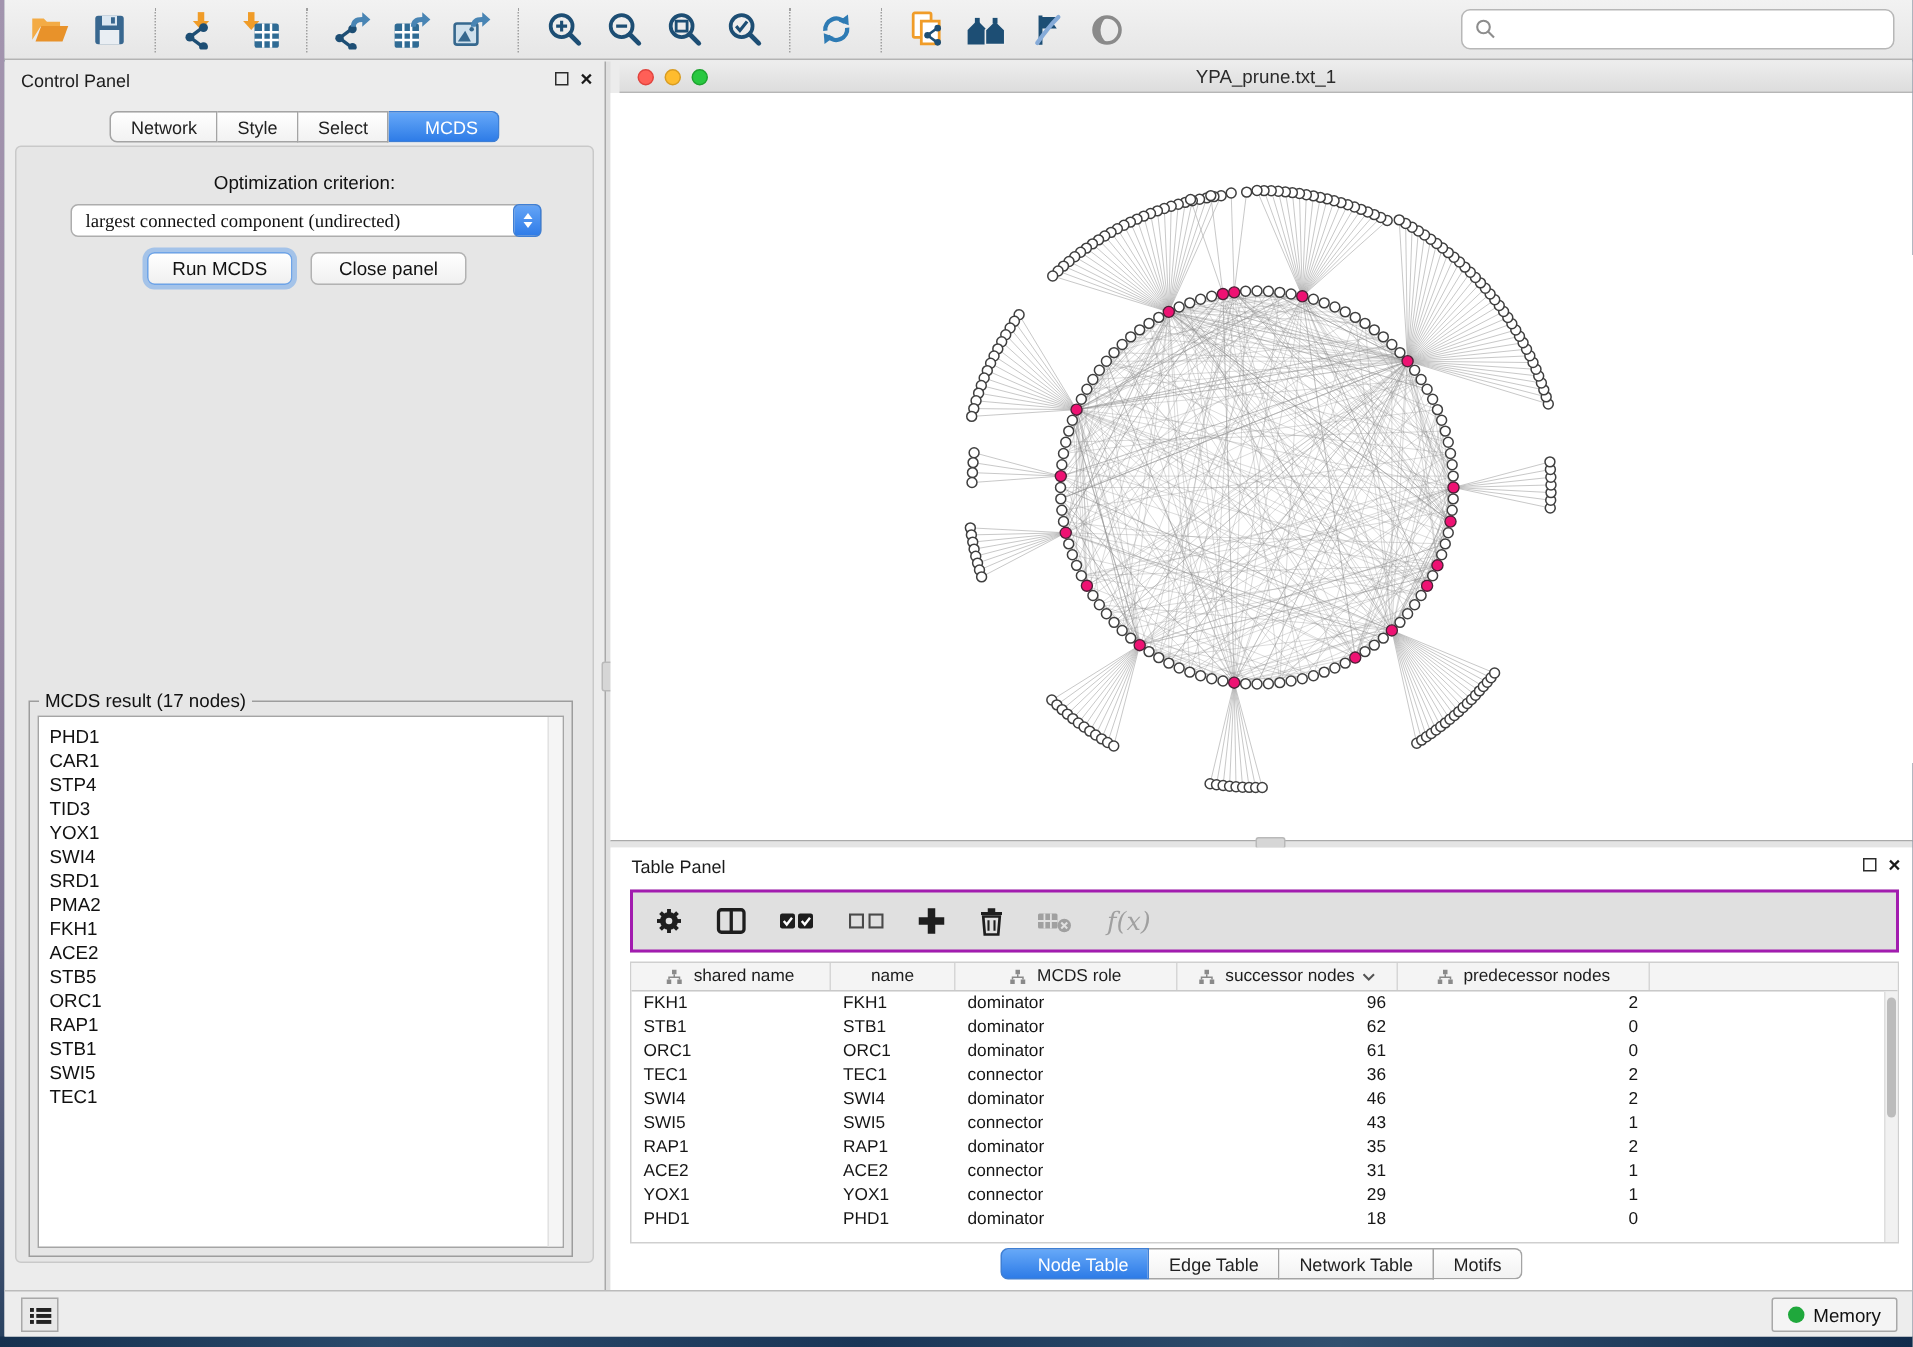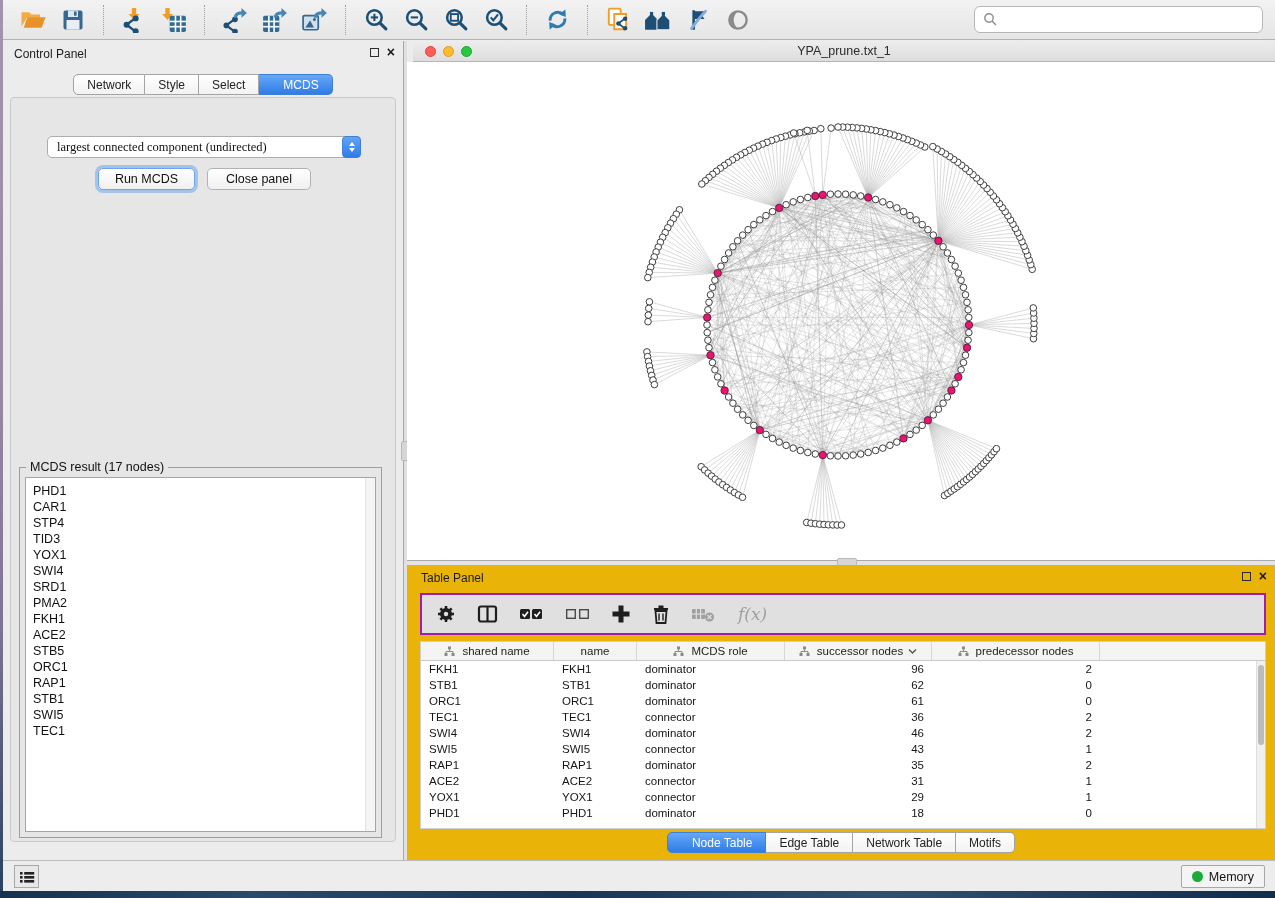--- a/index.html
+++ b/index.html
@@ -89,21 +89,21 @@
     background:linear-gradient(#ededed,#dddddd); border-bottom:1px solid #b6b6b6; }
   .tlight { position:absolute; top:5px; width:11px; height:11px; border-radius:50%; }
   #tl-red { left:12px; background:#ff5f57; border:0.5px solid #e0443e; }
   #tl-yellow { left:30px; background:#febc2e; border:0.5px solid #d89c22; }
   #tl-green { left:48px; background:#28c840; border:0.5px solid #1da32f; }
   #net-title { position:absolute; left:0; right:0; top:3px; text-align:center; font-size:12.5px; color:#2b2b2b; }
   #net-canvas { position:absolute; left:0; right:0; top:21px; bottom:0; background:#fff; }
   #net-canvas svg { display:block; }
 
   
-  #table-panel { position:absolute; left:404px; right:0; top:565px; bottom:31px; background:#eab308; }
+  #table-panel { position:absolute; left:404px; right:0; top:565px; bottom:31px; background:#ffffff; }
   #tp-toolbar { position:absolute; left:13px; right:9px; top:28px; height:42px;
     background:#e0e0e0; border:2px solid #a21caf; display:flex; align-items:center; padding-left:14px; gap:21px; }
   .tp-btn { display:flex; align-items:center; justify-content:center; }
 
   #table-wrap { position:absolute; left:13px; right:9px; top:76px; height:188px;
     background:#fff; border:1px solid #cfcfcf; }
   #thead { display:flex; height:19px; background:#f4f4f4; border-bottom:1px solid #c9c9c9; }
   .th { display:flex; align-items:center; border-right:1px solid #d6d6d6; font-size:11.5px; color:#1d1d1d;
     justify-content:center; gap:5px; padding:0 4px; overflow:hidden; white-space:nowrap; }
   .th .tree-ic { flex:0 0 auto; margin-right:2px; }
@@ -321,20 +321,21 @@
     </div>
     <div id="cp-tabs">
         <div class="seg">
           <div class="item">Network</div>
           <div class="item">Style</div>
           <div class="item">Select</div>
           <div class="item active">MCDS</div>
         </div>
       </div>
     <div id="cp-inner">
+      <div id="opt-label">Optimization criterion:</div>
       <div id="criterion">
         <span class="val">largest connected component (undirected)</span>
         <span class="stepper">
           <span class="mini-arrow up"></span>
             <span class="mini-arrow down"></span>
         </span>
       </div>
       <div class="cp-btn" id="btn-run">Run MCDS</div>
       <div class="cp-btn" id="btn-close">Close panel</div>
       <div id="groupbox">

